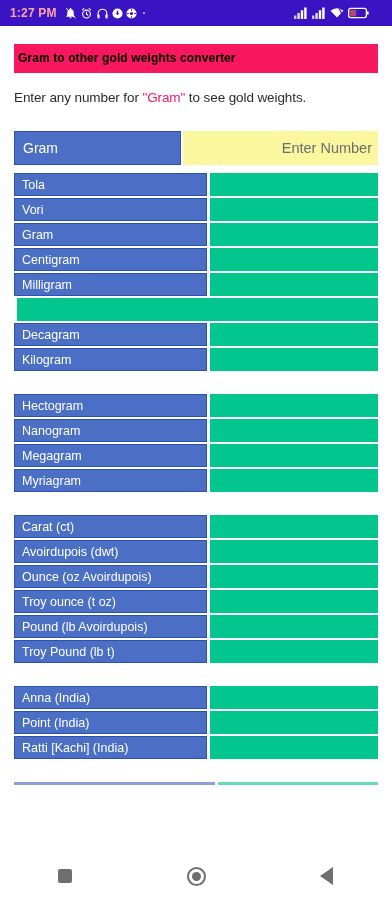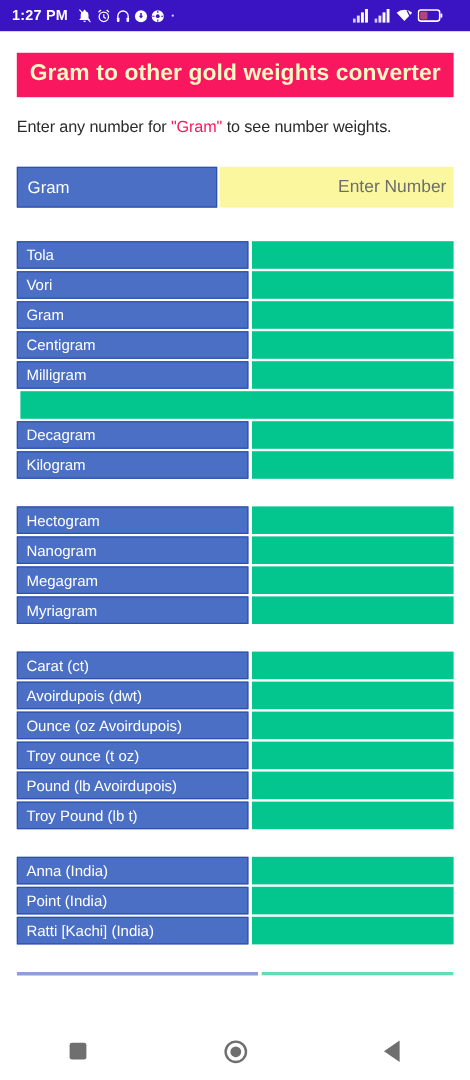--- a/index.html
+++ b/index.html
@@ -16,21 +16,21 @@
   }
 
   
   .statusbar {
     height: 26px;
     background: #3a13c3;
     display: flex;
     align-items: center;
     padding: 0 23px 0 10px;
     box-sizing: border-box;
-    color: #ffffff;
+    color: #fca5a5;
   }
   .sb-time {
     font-size: 12px;
     font-weight: bold;
     letter-spacing: 0.2px;
     margin-right: 4px;
     white-space: nowrap;
   }
   .sb-left {
     display: flex;
@@ -59,23 +59,22 @@
   
   .content {
     position: relative;
     height: 826px;
     overflow: hidden;
   }
 
   .banner {
     margin: 18px 14px 0 14px;
     background: #f9175f;
-    color: #fef9c3;
-    text-align: center;
-    font-size: 19px;
+    color: #000000;
+    font-size: 12px;
     font-weight: bold;
     padding: 7px 4px 8px 4px;
     letter-spacing: 0.1px;
   }
 
   .subtitle {
     margin: 17px 14px 0 14px;
     font-size: 13.5px;
     color: #2b2b2b;
     letter-spacing: -0.1px;
@@ -110,21 +109,21 @@
     font-family: "Liberation Sans", sans-serif;
     font-size: 14.5px;
     color: #6d6d6d;
     text-align: right;
     padding-right: 6px;
     outline: none;
   }
   .input-field::placeholder { color: #6d6d6d; opacity: 1; }
 
   
-  .groups { margin-top: 28px; }
+  .groups { margin-top: 8px; }
   .group { margin-bottom: 23px; }
   .row {
     display: flex;
     align-items: stretch;
     height: 23px;
     margin: 0 14px 2px 14px;
   }
   .row-label {
     width: 201px;
     background: #4a6fc4;
@@ -277,21 +276,21 @@
           <rect x="23.6" y="4.4" width="2" height="4.4" rx="1" fill="#fff"></rect>
         </svg>
     </span>
   </div>
 </div>
 
 <div class="content">
 
   <div class="banner">Gram to other gold weights converter</div>
 
-  <div class="subtitle"><span>Enter any number for </span><span class="hl">"Gram"</span><span> to see number weights.</span></div>
+  <div class="subtitle"><span>Enter any number for </span><span class="hl">"Gram"</span><span> to see gold weights.</span></div>
 
   <div class="input-row">
     <div class="input-label">Gram</div>
     <input class="input-field" type="text" placeholder="Enter Number" style="">
   </div>
 
   <div class="groups">
 
     <div class="group">
       <div class="row">

